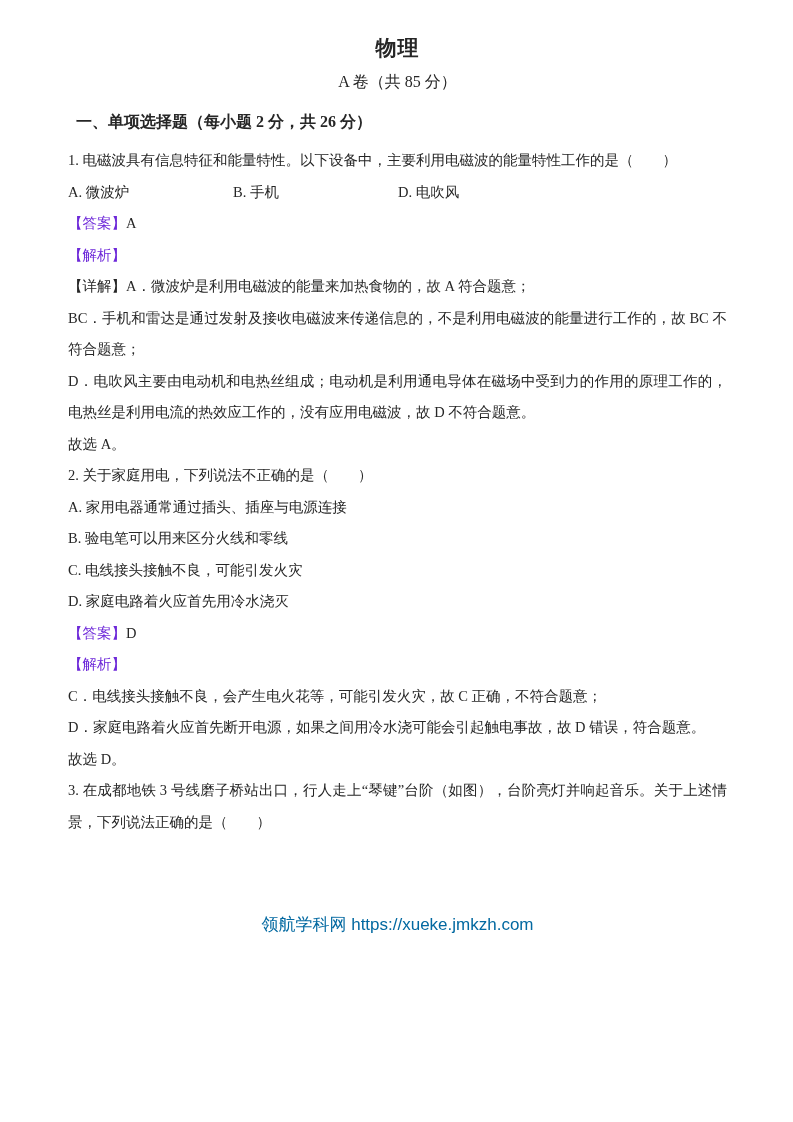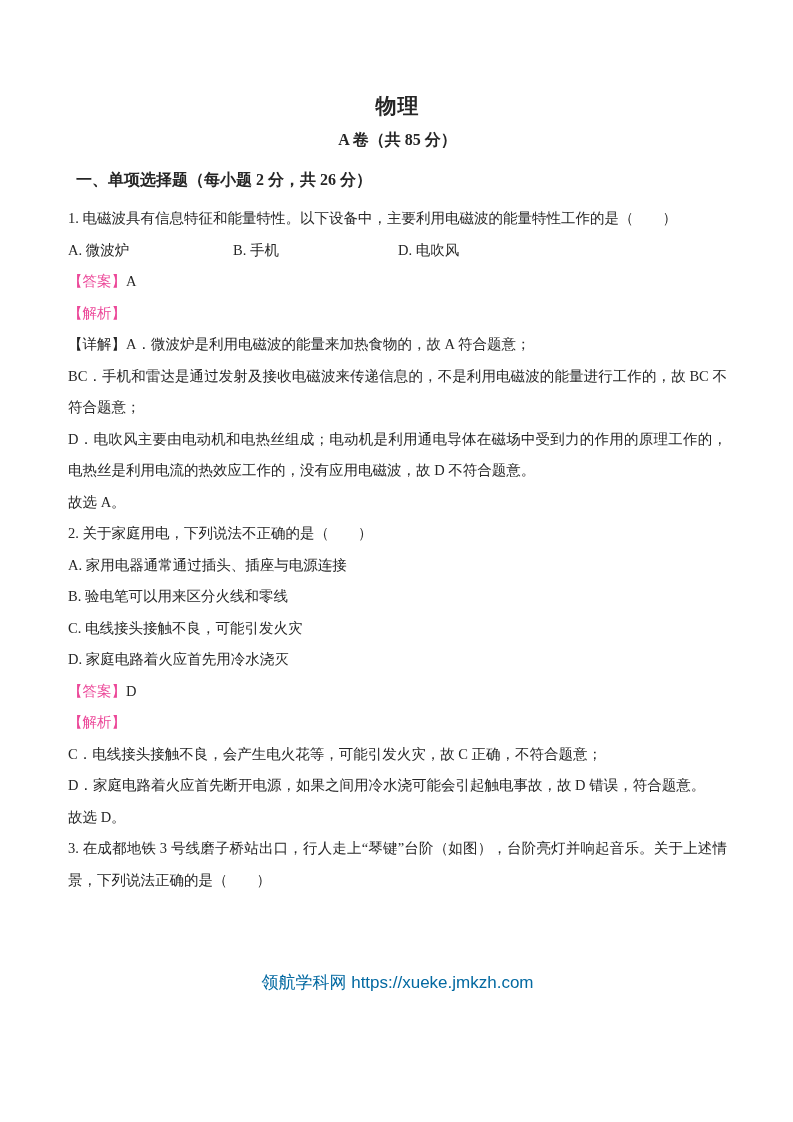--- a/index.html
+++ b/index.html
@@ -9,36 +9,36 @@
   }
   .page {
     position: relative;
     width: 793px;
     height: 1122px;
     margin: 0 auto;
     background: #ffffff;
     font-family: "Liberation Serif", "DejaVu Serif", serif;
     color: #262626;
     box-sizing: border-box;
-    padding: 88px 66px 0 68px;
+    padding: 30px 66px 0 68px;
     overflow: hidden;
   }
   .doc-title {
     margin: 0;
     font-size: 21px;
     line-height: 36px;
     font-weight: bold;
     text-align: center;
     letter-spacing: 1px;
   }
   .doc-sub {
     margin: 0;
     font-size: 16px;
     line-height: 31.5px;
-    font-weight: bold;
+    font-weight: normal;
     text-align: center;
   }
   .section-heading {
     margin: 8px;
     font-size: 16px;
     line-height: 31.5px;
     font-weight: bold;
     text-align: left;
   }
   .body-line {
@@ -48,21 +48,21 @@
     text-align: justify;
     text-justify: inter-ideograph;
   }
   .options-row {
     display: grid;
     grid-template-columns: 165px 165px 163px auto;
     font-size: 14.5px;
     line-height: 31.5px;
   }
   .blue-label {
-    color: #ec4899;
+    color: #6d28d9;
   }
   .footer-watermark {
     margin-top: 72px;
     text-align: center;
     font-size: 17px;
     line-height: 30px;
     color: #0369a1;
     font-family: "Liberation Sans", "DejaVu Sans", sans-serif;
   }
 </style>

